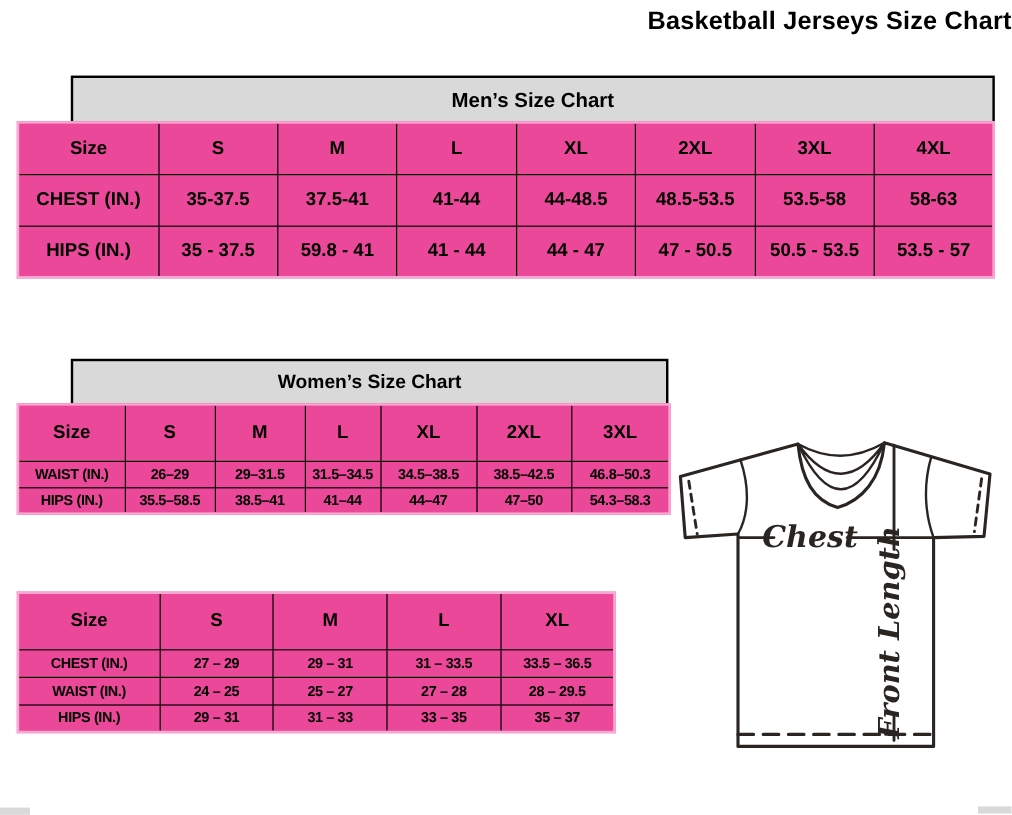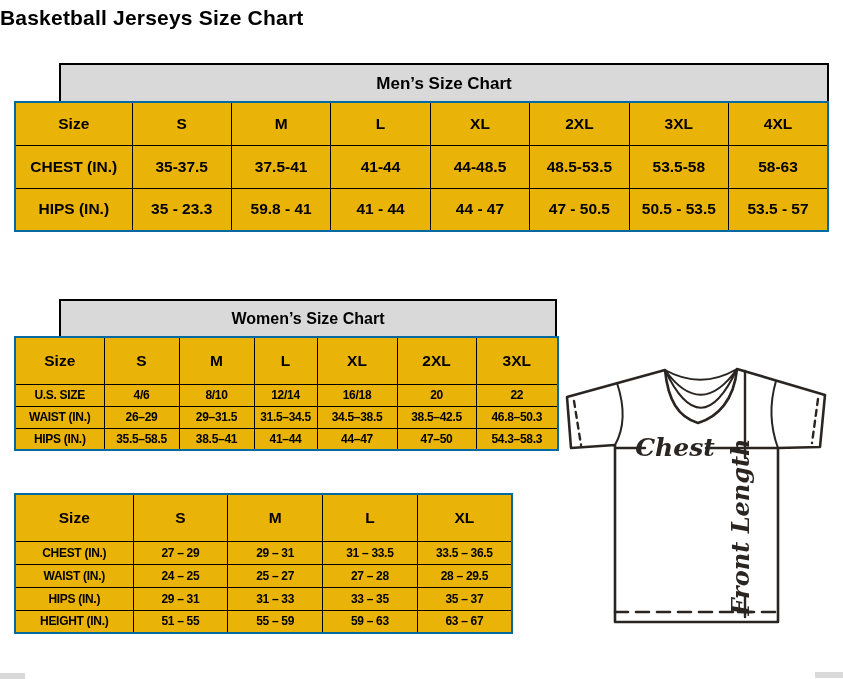--- a/index.html
+++ b/index.html
@@ -6,38 +6,38 @@
   html, body { background: #ffffff; }
   body {
     width: 843px; height: 679px;
     font-family: "Liberation Sans", sans-serif;
     color: #000;
     position: relative;
     overflow: hidden;
   }
   .page-title {
     position: absolute; top: 6px; left: 0; width: 843px;
-    text-align: left; font-size: 21px; font-weight: bold;
+    text-align: right; font-size: 21px; font-weight: bold;
     letter-spacing: 0.2px;
   }
   .panel { position: absolute; }
   .panel-title {
     background: #d9d9d9;
     border: 2px solid #000;
     text-align: center;
     font-weight: bold;
     margin-left: 45px;
   }
   table.sizes {
     width: 100%;
     border-collapse: collapse;
     table-layout: fixed;
     margin-top: -2px;
-    border: 2px solid #0369a1;
-    background: #eab308;
+    border: 2px solid #f9a8d4;
+    background: #ec4899;
   }
   .sizes th, .sizes td {
     border: 1px solid #000;
     text-align: center;
     vertical-align: middle;
     font-weight: bold;
     padding: 0;
     overflow: hidden;
     white-space: nowrap;
   }
@@ -109,21 +109,21 @@
           <td>35-37.5</td>
           <td>37.5-41</td>
           <td>41-44</td>
           <td>44-48.5</td>
           <td>48.5-53.5</td>
           <td>53.5-58</td>
           <td>58-63</td>
         </tr>
         <tr>
           <th>HIPS (IN.)</th>
-          <td>35 - 23.3</td>
+          <td>35 - 37.5</td>
           <td>59.8 - 41</td>
           <td>41 - 44</td>
           <td>44 - 47</td>
           <td>47 - 50.5</td>
           <td>50.5 - 53.5</td>
           <td>53.5 - 57</td>
         </tr>
       </tbody>
     </table>
 </section>
@@ -137,29 +137,20 @@
           <th>S</th>
           <th>M</th>
           <th>L</th>
           <th>XL</th>
           <th>2XL</th>
           <th>3XL</th>
         </tr>
       </thead>
       <tbody>
         <tr>
-          <th>U.S. SIZE</th>
-          <td>4/6</td>
-          <td>8/10</td>
-          <td>12/14</td>
-          <td>16/18</td>
-          <td>20</td>
-          <td>22</td>
-        </tr>
-        <tr>
           <th>WAIST (IN.)</th>
           <td>26–29</td>
           <td>29–31.5</td>
           <td>31.5–34.5</td>
           <td>34.5–38.5</td>
           <td>38.5–42.5</td>
           <td>46.8–50.3</td>
         </tr>
         <tr>
           <th>HIPS (IN.)</th>
@@ -200,27 +191,20 @@
           <td>27 – 28</td>
           <td>28 – 29.5</td>
         </tr>
         <tr>
           <th>HIPS (IN.)</th>
           <td>29 – 31</td>
           <td>31 – 33</td>
           <td>33 – 35</td>
           <td>35 – 37</td>
         </tr>
-        <tr>
-          <th>HEIGHT (IN.)</th>
-          <td>51 – 55</td>
-          <td>55 – 59</td>
-          <td>59 – 63</td>
-          <td>63 – 67</td>
-        </tr>
       </tbody>
     </table>
 </section>
 
 <figure class="jersey-figure">
   <svg viewBox="0 0 288 300" xmlns="http://www.w3.org/2000/svg">
     <g stroke="#2b2522" fill="none" stroke-linecap="round" stroke-linejoin="round">
 
       <path fill="#ffffff" stroke-width="2.6" d="M110,15 L12,42 L16,93 L60,90 L60,267 L223,267 L223,93 L265,92 L270,40 L182,14
            C179,45 163,62 143,68 C123,62 113,45 110,15 Z"></path>

